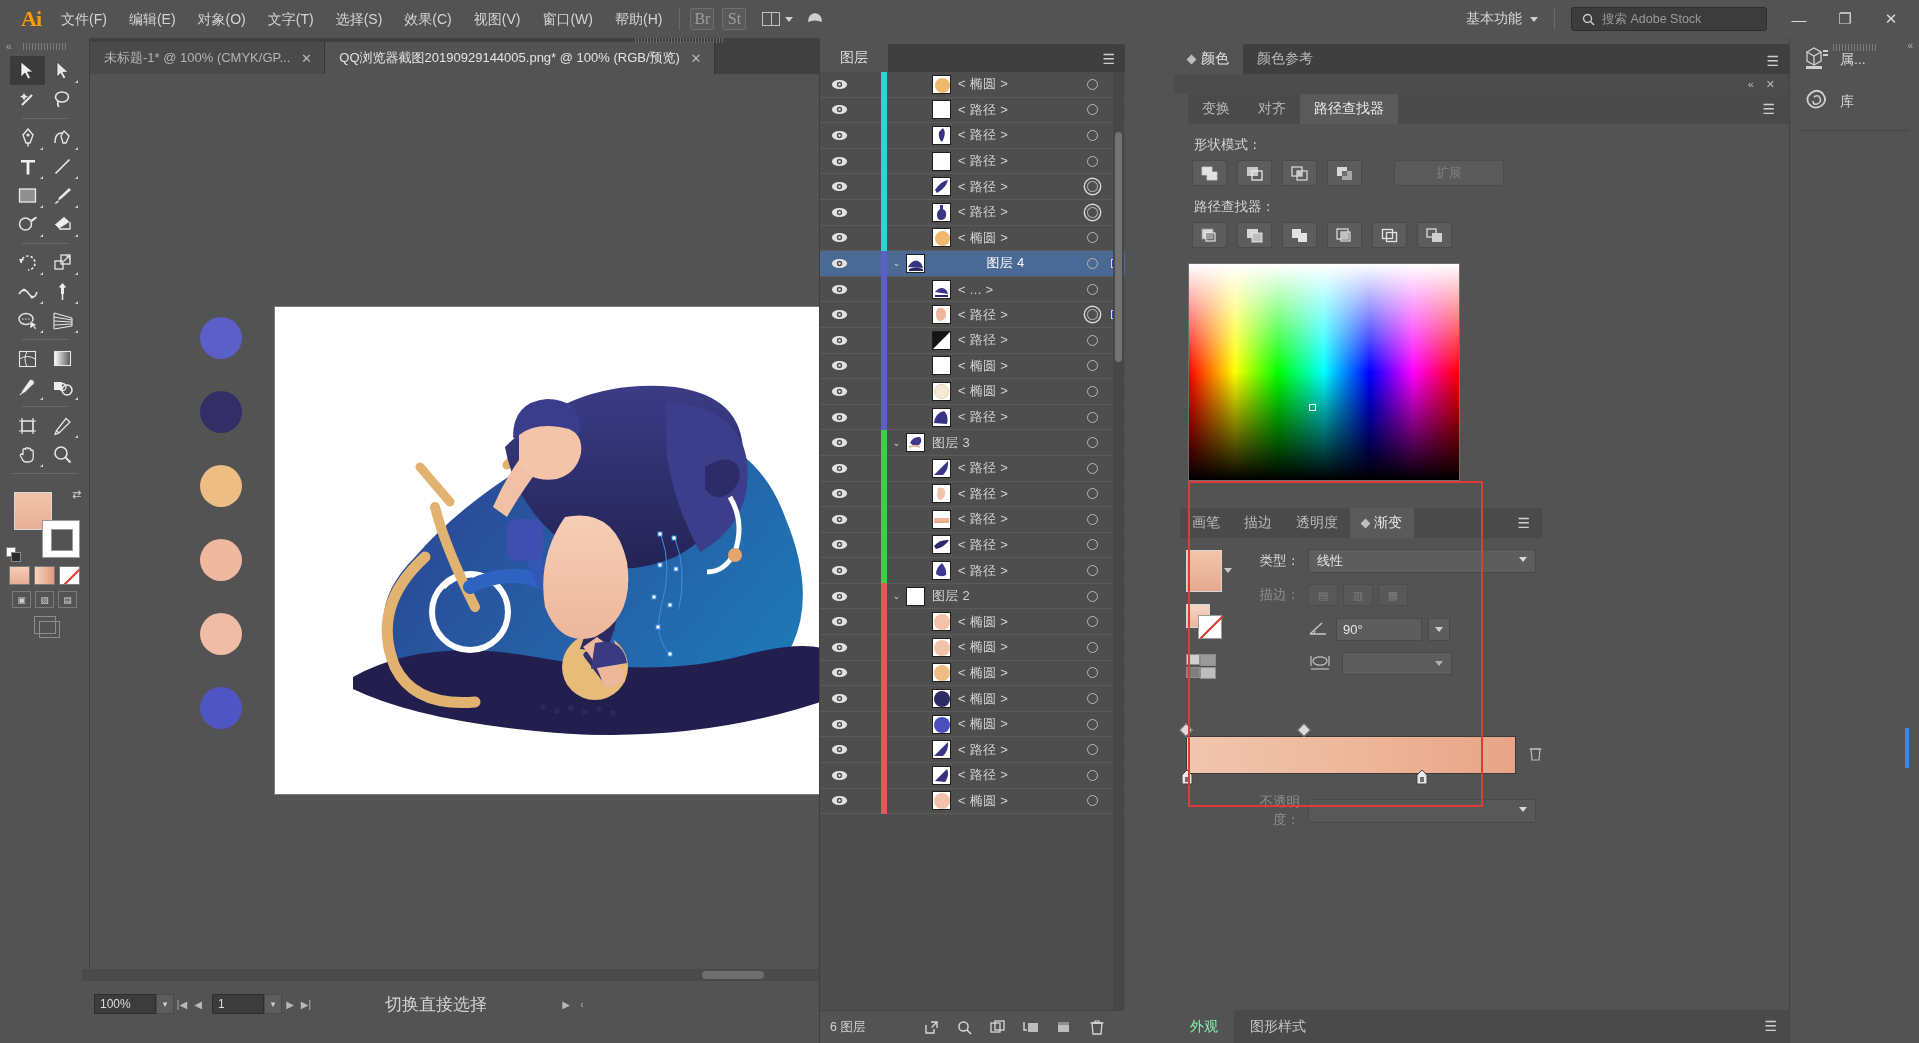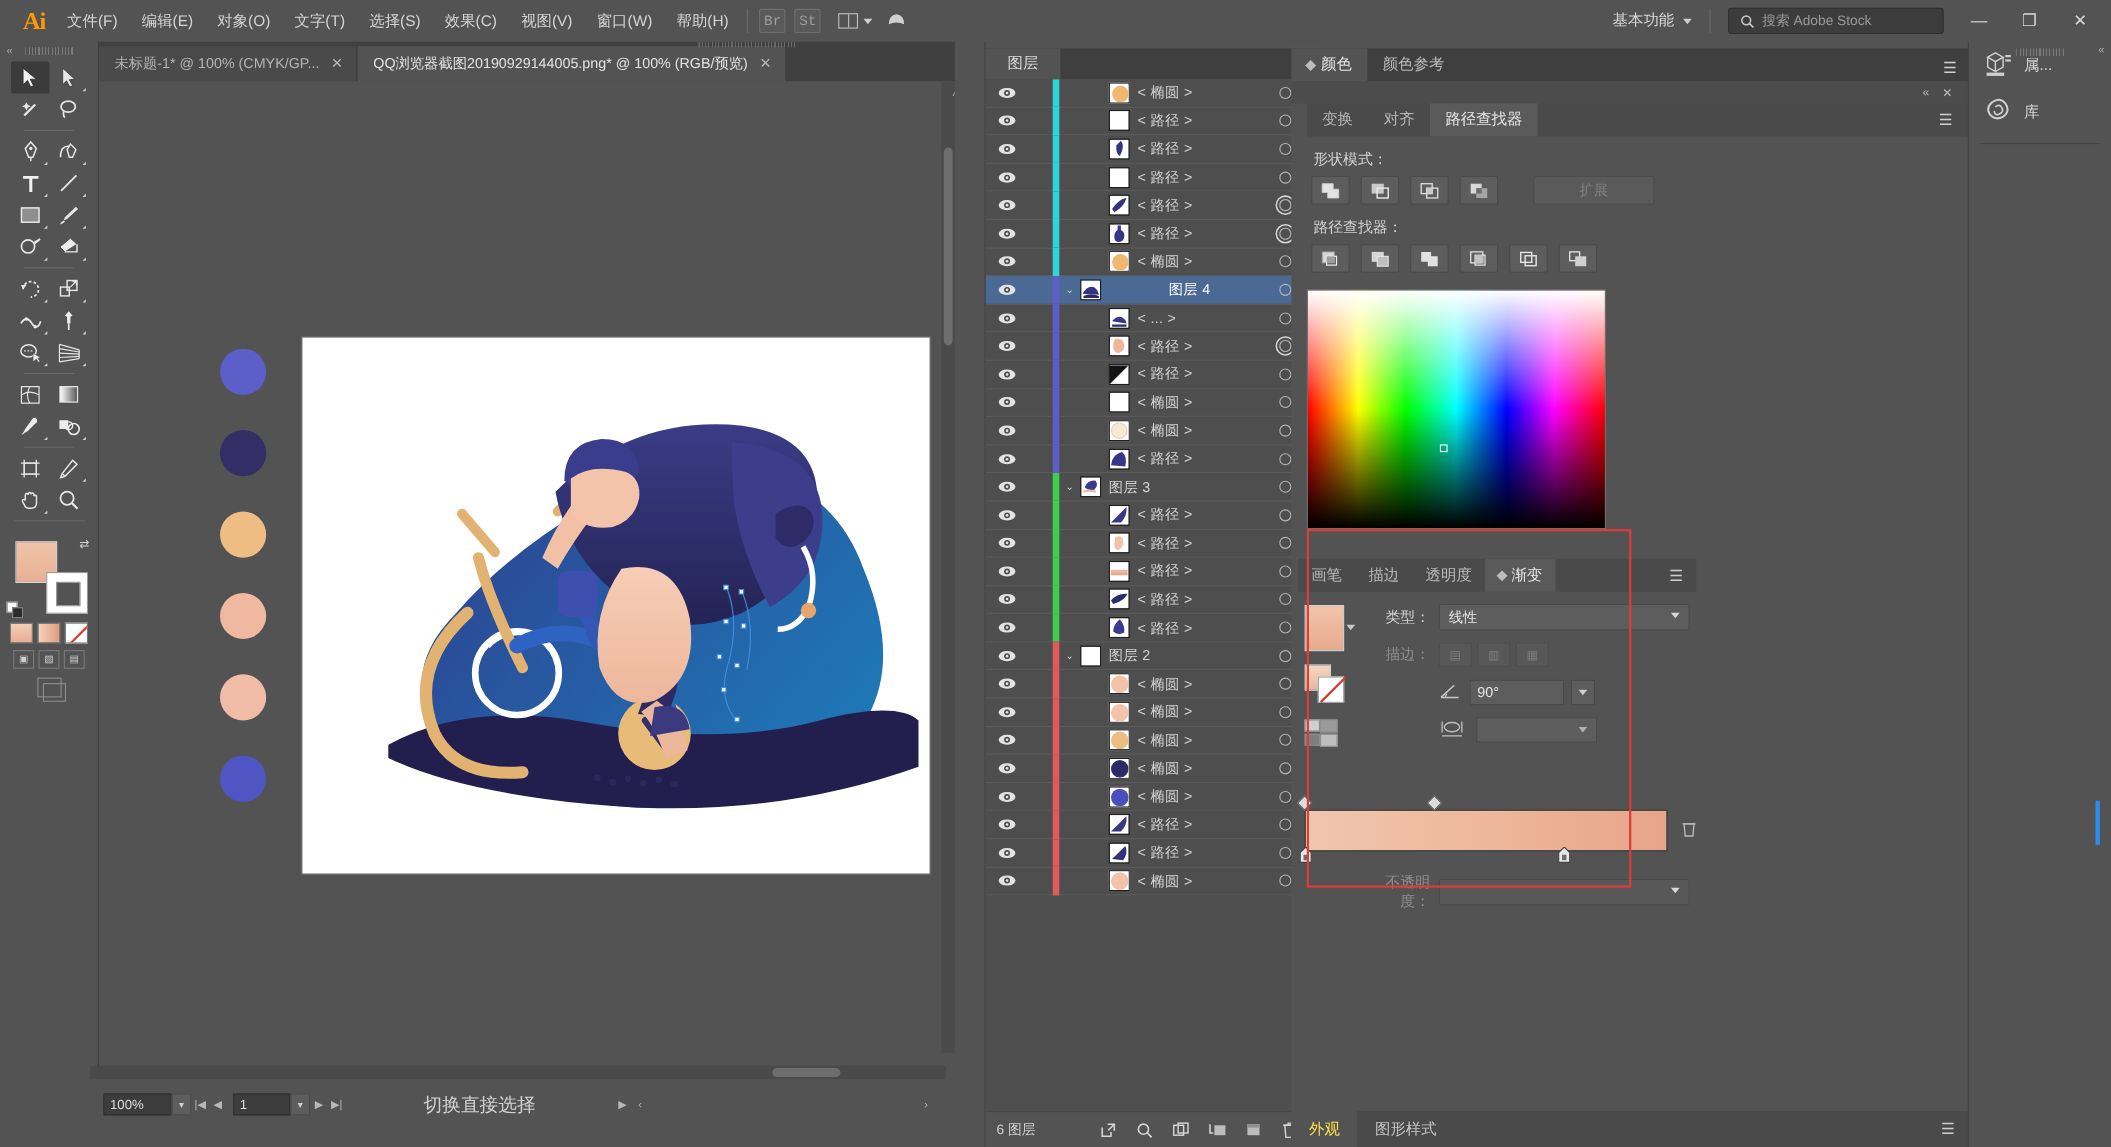--- a/index.html
+++ b/index.html
@@ -24,22 +24,22 @@
     padding-left:12px;
   }
   .menu-item{
     padding:0 11px; height:38px; line-height:38px; font-size:14px; color:#d4d4d4;
     cursor:default; white-space:nowrap;
   }
   .mb-sep{ width:1px; height:22px; background:#6a6a6a; margin:0 6px; }
   .mb-icon-btn{
     width:24px;height:22px;border:1px solid #6e6e6e;border-radius:2px;
     display:flex;align-items:center;justify-content:center;
-    font-size:13px;color:#9d9d9d;margin:0 4px;background:#5a5a5a;
-    font-family:Liberation Mono, monospace;
+    font-size:16px;color:#9d9d9d;margin:0 4px;background:#5a5a5a;
+    font-family:Liberation Serif, serif;
   }
   .mb-arrange{
     display:flex;align-items:center;gap:5px;margin-left:6px;
     padding:3px 6px;
   }
   .arr-grid{ width:18px;height:14px;border:1.5px solid #c0c0c0;display:flex; }
   .arr-grid i{ flex:1;border-right:1.5px solid #c0c0c0;display:block; }
   .arr-grid i:last-child{border-right:none;}
   .caret{ width:0;height:0;border-left:4px solid transparent;border-right:4px solid transparent;border-top:5px solid #cfcfcf; }
   .mb-home{ margin-left:6px;color:#cfcfcf;font-size:17px; }
@@ -169,21 +169,21 @@
   }
   .nav-btn{width:16px;height:20px;display:flex;align-items:center;justify-content:center;color:#b8b8b8;font-size:10px;}
   .page-field{
     width:52px;height:20px;background:#3c3c3c;border:1px solid #2f2f2f;color:#ddd;
     display:flex;align-items:center;padding:0 5px;font-size:12px;margin-left:6px;
   }
   .sb-status{flex:1;text-align:center;font-size:17px;color:#d2d2d2;}
 
   
   .layers-panel{
-    position:absolute; left:895px; top:38px; width:305px; height:1005px;
+    position:absolute; left:819px; top:38px; width:305px; height:1005px;
     background:#535353; border-left:1px solid #404040;
   }
   .lp-grip{position:absolute;left:0;top:0;width:305px;height:6px;}
   .lp-collapse{position:absolute;right:6px;top:2px;color:#b0b0b0;font-size:10px;}
   .lp-tabs{
     position:absolute;left:0;top:6px;width:305px;height:28px;
     background:#3f3f3f;display:flex;align-items:stretch;
   }
   .lp-tab{
     padding:0 20px;display:flex;align-items:center;font-size:14px;color:#dcdcdc;
@@ -330,21 +330,21 @@
     position:absolute;left:1188px;top:481px;width:295px;height:326px;
     border:2px solid #e03b36;pointer-events:none;
   }
 
   
   .appear-bar{
     position:absolute;left:1174px;top:1010px;width:615px;height:33px;background:#4a4a4a;
     display:flex;align-items:stretch;
   }
   .ab-tab{padding:0 16px;display:flex;align-items:center;font-size:14px;color:#c4c4c4;}
-  .ab-tab.active{background:#535353;color:#fde047;}
+  .ab-tab.active{background:#535353;color:#86efac;}
   .ab-menu{position:absolute;right:12px;top:9px;color:#cfcfcf;font-size:14px;line-height:1;}
 
   
   .dock{
     position:absolute;left:1789px;top:38px;width:130px;height:1005px;background:#535353;border-left:1px solid #424242;
   }
   .dock-grip{position:absolute;left:0;top:0;width:130px;height:18px;display:flex;align-items:center;justify-content:center;}
   .dock-grip .d{width:44px;height:7px;background:repeating-linear-gradient(90deg,#7b7b7b 0 1px,transparent 1px 3px);}
   .dock-exp{position:absolute;right:6px;top:2px;color:#b0b0b0;font-size:10px;}
   .dock-item{display:flex;align-items:center;gap:10px;padding:8px 0 8px 14px;font-size:14px;color:#d6d6d6;}

